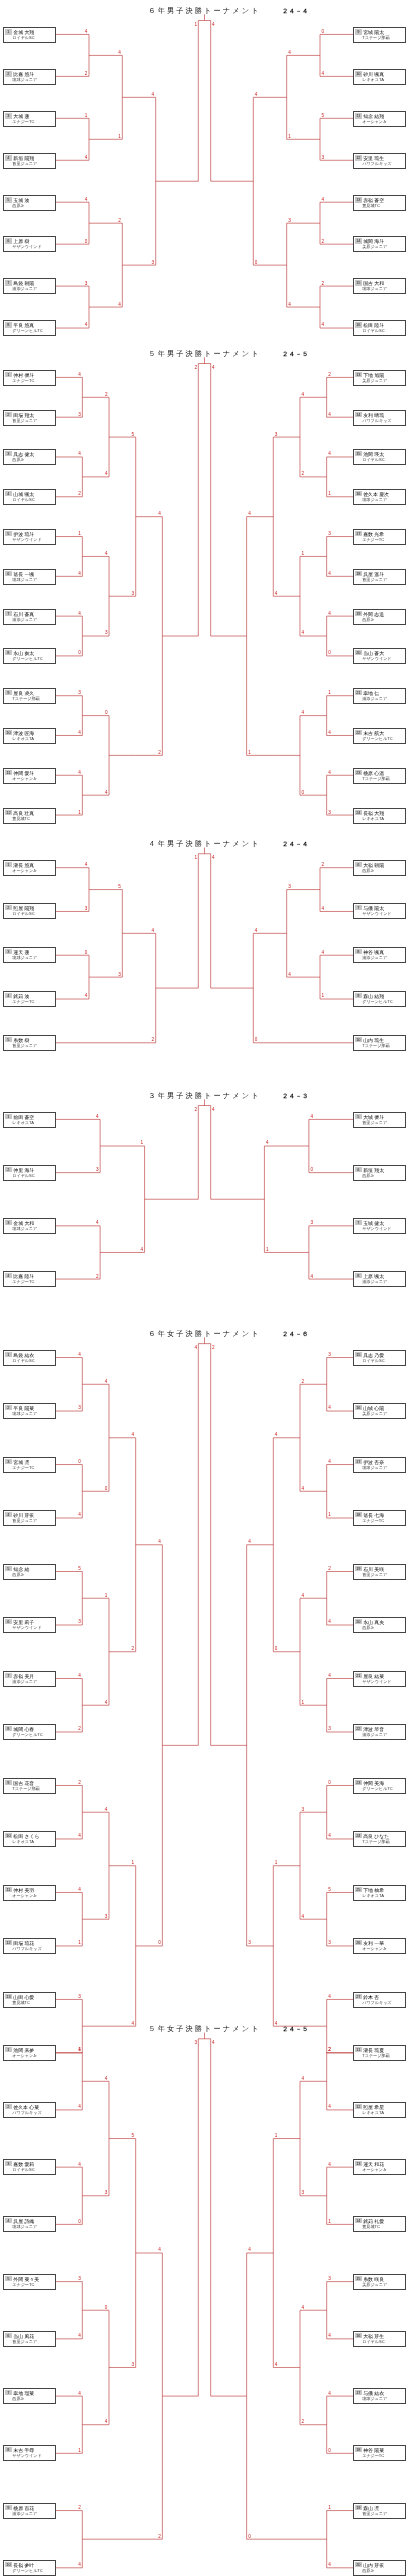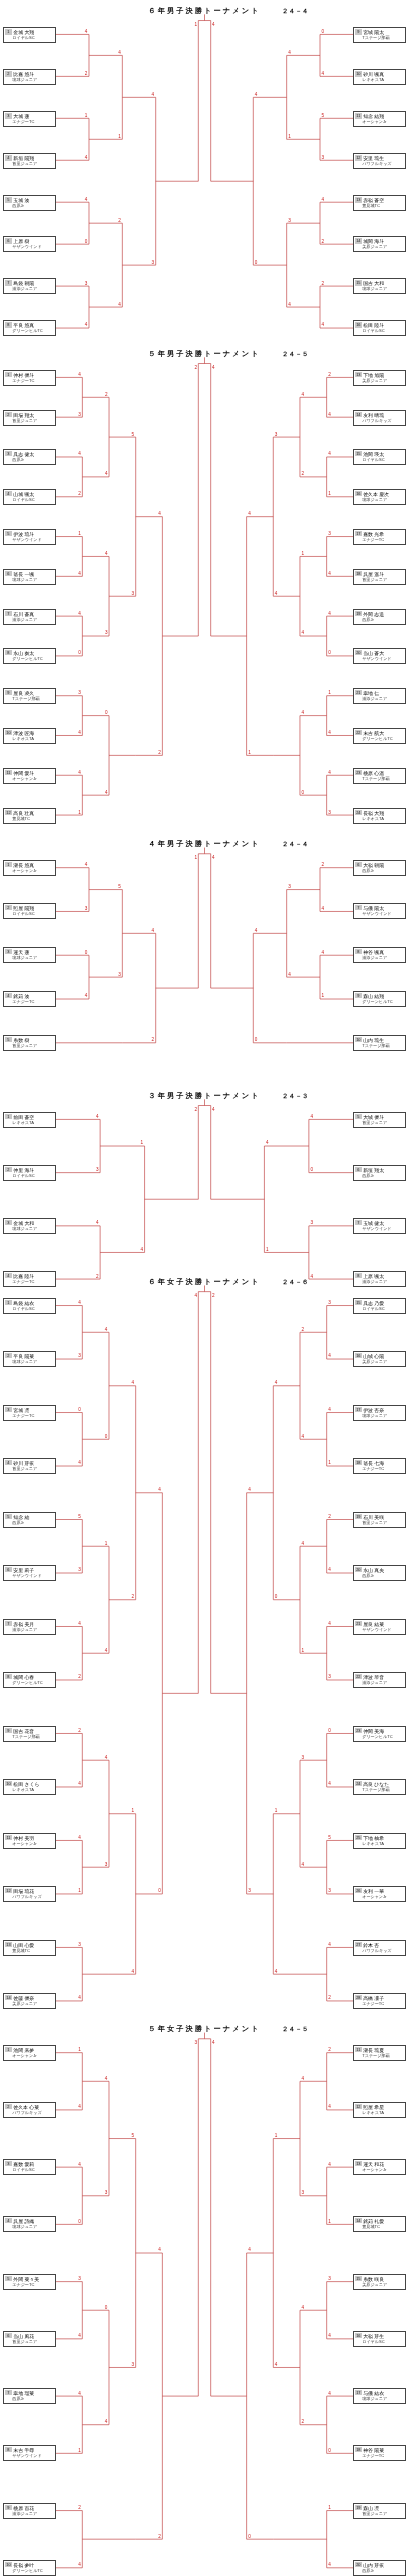--- a/index.html
+++ b/index.html
@@ -1,19 +1,19 @@
 <!DOCTYPE html>
 <html style="font-size:8.2px"><head>
 <meta charset="utf-8">
 <style>
   html,body{margin:0;padding:0;background:#ffffff;}
   #page{position:relative;width:409px;height:3705px;background:#ffffff;overflow:hidden;
         font-family:"Liberation Sans","DejaVu Sans",sans-serif;}
   .sec{position:absolute;left:0;width:409px;}
-  .ttl{position:absolute;top:3.1px;left:0;width:100%;text-align:center;font-weight:bold;
+  .ttl{position:absolute;top:3.1px;left:0;width:100%;text-align:center;font-weight:normal;
        font-size:7.2px;letter-spacing:2.1px;color:#111;white-space:nowrap;}
   .code{position:absolute;top:4.1px;left:282px;font-weight:bold;font-size:6.2px;color:#111;
         letter-spacing:0.5px;white-space:nowrap;}
   .lines{position:absolute;left:0;top:0;}
   .pbox{position:absolute;width:53px;height:15.5px;border:0.5px solid #444;background:#fff;
         box-sizing:border-box;padding:0.5px 1px;overflow:hidden;}
   .r1{display:flex;align-items:center;gap:1.5px;height:6.7px;}
   .seed{background:#c8c8c8;color:#222;font-size:3.9px;line-height:5.2px;min-width:5.7px;
         text-align:center;padding:0 0.5px;flex:0 0 auto;}
   .pname{font-size:4.9px;color:#000;white-space:nowrap;}
@@ -734,21 +734,21 @@
         <div class="club">サザンウインド</div>
       </div>
       <div class="pbox" style="left: 353px; top: 183px;">
         <div class="r1">
           <span class="seed">8</span>
           <span class="pname">上原 颯太</span>
         </div>
         <div class="club">浦添ジュニア</div>
       </div>
     </div>
-    <div class="sec" style="top: 1274px; height: 742px;">
+    <div class="sec" style="top: 1326px; height: 742px;">
       <svg width="409" height="742" class="lines" viewBox="0 0 794 1440">
         <line x1="108" y1="61" x2="159.8" y2="61" stroke="#bb3333" stroke-width="1.2"></line>
         <line x1="108" y1="164.84615384615384" x2="159.8" y2="164.84615384615384" stroke="#bb3333" stroke-width="1.2"></line>
         <line x1="159.8" y1="61" x2="159.8" y2="164.84615384615384" stroke="#bb3333" stroke-width="1.2"></line>
         <text x="156.8" y="58" fill="#cc2222" font-size="9" text-anchor="end">4</text>
         <text x="156.8" y="161.84615384615384" fill="#cc2222" font-size="9" text-anchor="end">3</text>
         <line x1="108" y1="268.6923076923077" x2="159.8" y2="268.6923076923077" stroke="#bb3333" stroke-width="1.2"></line>
         <line x1="108" y1="372.53846153846155" x2="159.8" y2="372.53846153846155" stroke="#bb3333" stroke-width="1.2"></line>
         <line x1="159.8" y1="268.6923076923077" x2="159.8" y2="372.53846153846155" stroke="#bb3333" stroke-width="1.2"></line>
         <text x="156.8" y="265.6923076923077" fill="#cc2222" font-size="9" text-anchor="end">0</text>

